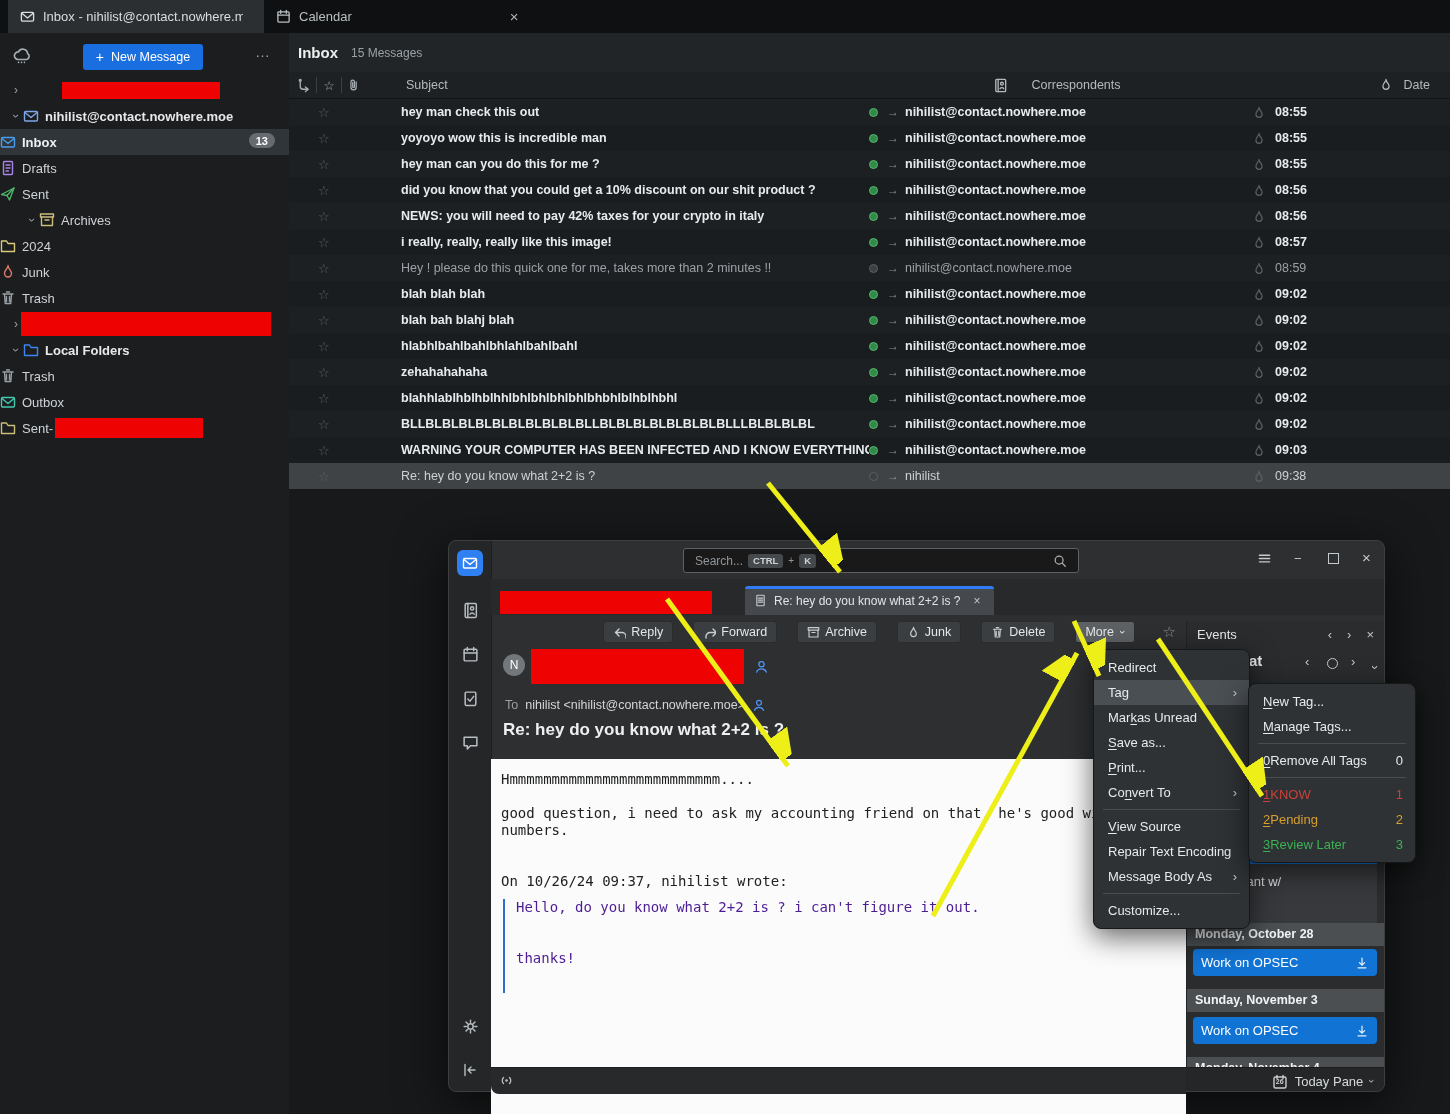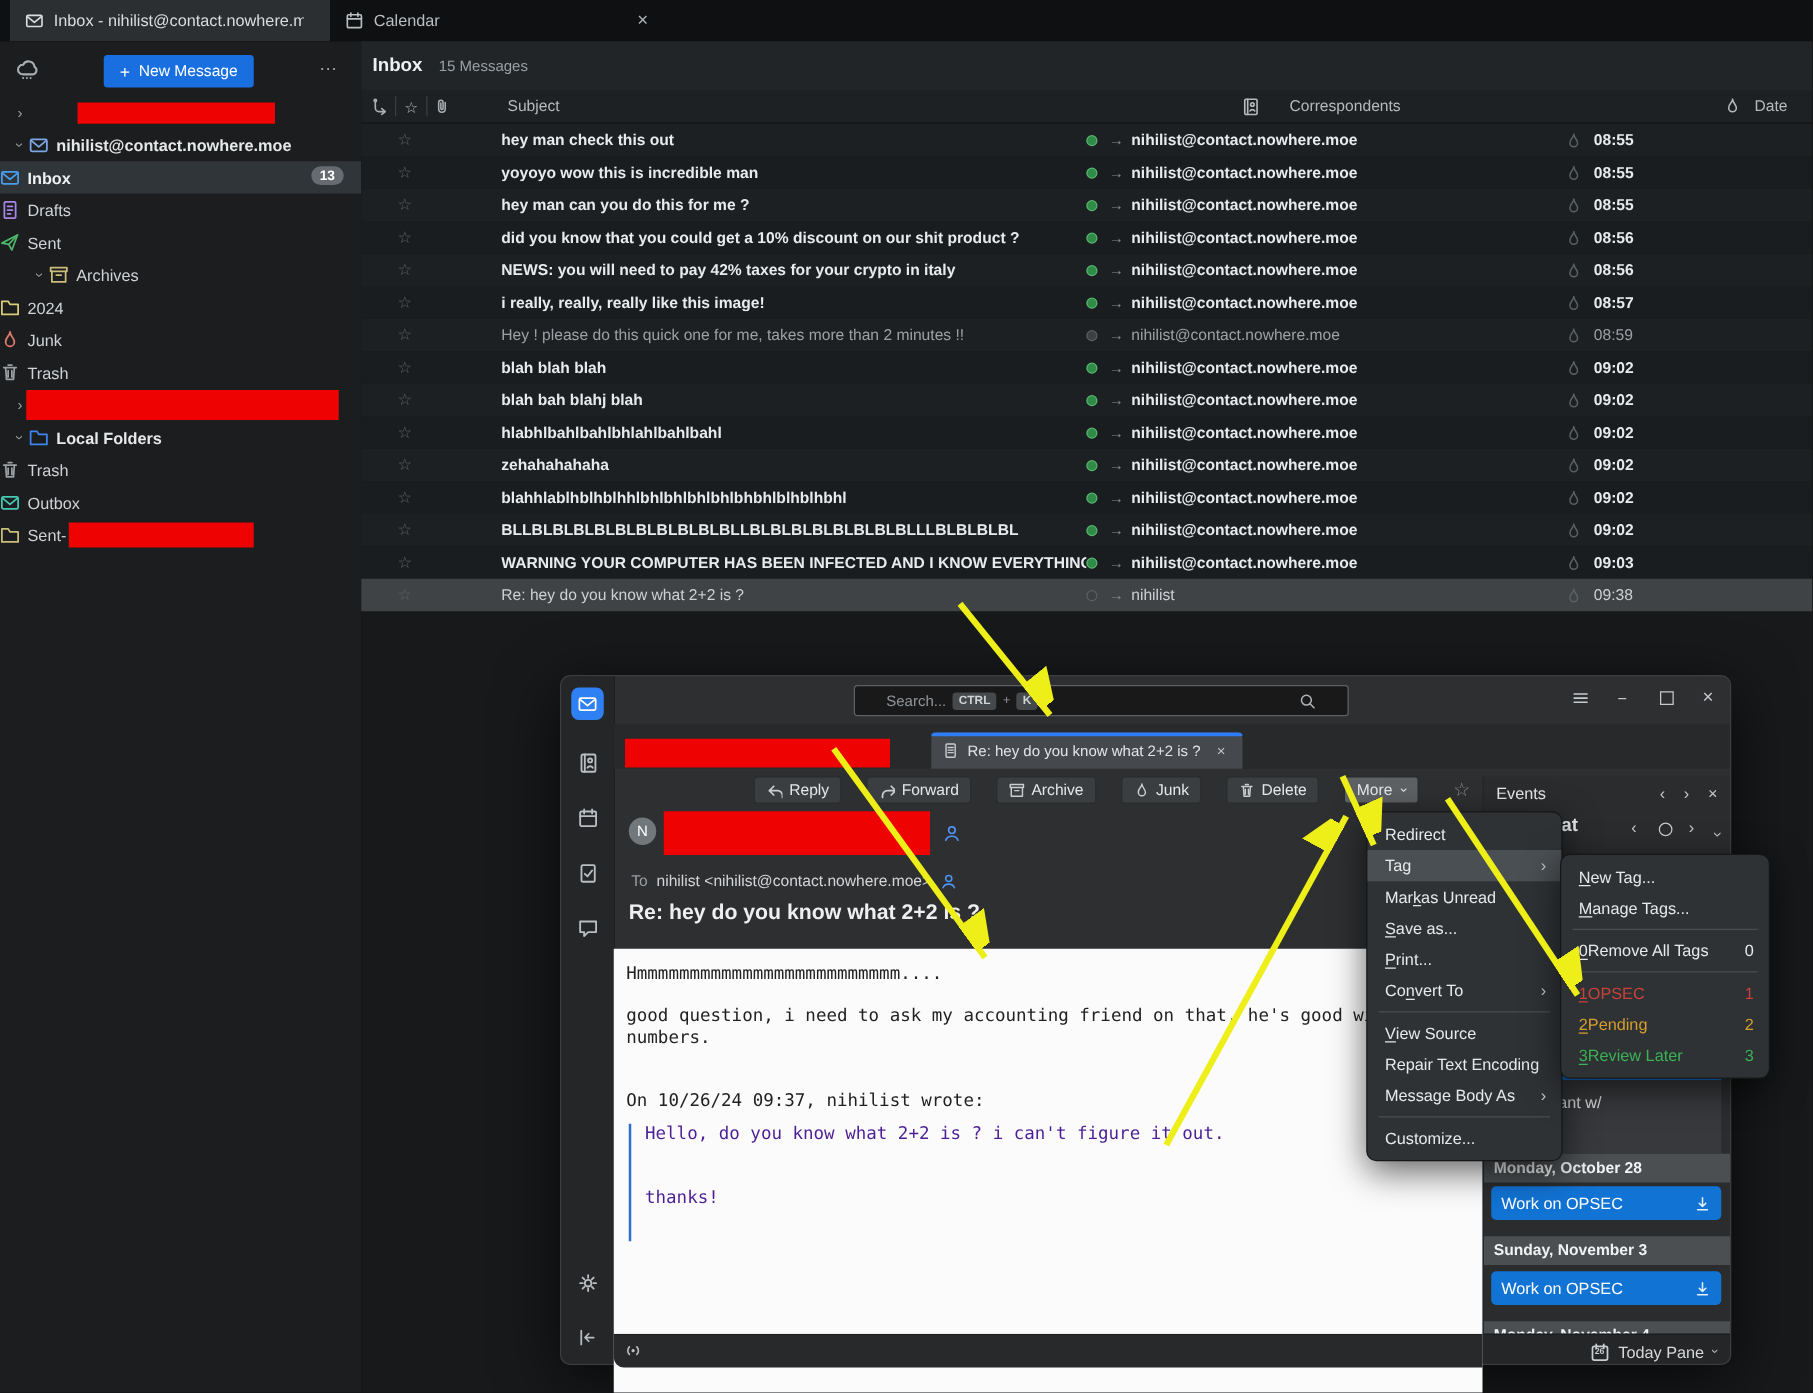--- a/index.html
+++ b/index.html
@@ -57,21 +57,21 @@
   .mfrom{width:330px;white-space:nowrap;overflow:hidden;}
   .mflame{width:14px;height:14px;margin-left:17px;color:#596064;flex:0 0 14px;}
   .mtime{margin-left:9px;}
 
   
   .owin{position:absolute;left:448px;top:540px;width:937px;height:552px;background:#2d2f31;border:1px solid #3c3e40;border-radius:8px;box-shadow:0 12px 50px rgba(0,0,0,.65);z-index:30;box-sizing:border-box;}
   .rail{position:absolute;left:0;top:0;bottom:0;width:42px;background:#242628;border-right:1px solid #1d1f20;border-radius:8px 0 0 8px;}
   .rail-btn{position:absolute;left:8px;width:26px;height:26px;display:flex;align-items:center;justify-content:center;color:#b9bec2;border-radius:6px;}
   .rail-btn.active{background:#2f80f2;color:#fff;}
   .otitle{position:absolute;left:42px;top:0;right:0;height:38px;}
-  .searchpill{position:absolute;left:192px;top:7px;width:396px;height:25px;background:#19191a;border:1px solid #5e6164;border-radius:3px;display:flex;align-items:center;box-sizing:border-box;padding:0 25px;gap:5px;font-size:12px;color:#8f969b;}
+  .searchpill{position:absolute;left:192px;top:7px;width:396px;height:25px;background:#19191a;border:1px solid #5e6164;border-radius:3px;display:flex;align-items:center;box-sizing:border-box;padding:0 11px;gap:5px;font-size:12px;color:#8f969b;}
   .kbd{background:#45494c;color:#ced3d6;font-size:9.5px;border-radius:3px;padding:1.5px 5px;font-weight:bold;}
   .searchpill .sp-plus{font-size:10px;}
   .searchpill .mag{margin-left:auto;width:14px;height:14px;color:#aeb3b7;}
   .winctl{position:absolute;top:10px;color:#c6cbcf;font-size:13px;}
   .maxbox{display:inline-block;width:9px;height:9px;border:1.3px solid #c6cbcf;}
   .otabs{position:absolute;left:42px;top:38px;right:0;height:36px;background:#28292b;}
   .otab{position:absolute;left:254px;top:7px;width:249px;height:29px;background:#45494d;border-radius:5px 5px 0 0;display:flex;align-items:center;gap:7px;padding:0 9px;box-sizing:border-box;font-size:12px;color:#e2e5e7;}
   .otab:before{content:"";position:absolute;left:0;top:0;right:0;height:3px;background:#2f7cf6;border-radius:5px 5px 0 0;}
   .otab .doc{width:13px;height:13px;color:#c7ccd0;}
   .otab .x{margin-left:6px;color:#c0c4c8;}
@@ -811,21 +811,21 @@
   <span class="mi-pre"></span>
         <span class="mi-key">0</span>
         <span class="mi-post"> Remove All Tags</span>
   <span class="mi-right">0</span>
 
 </div>
       <div class="msep"></div>
       <div class="mi" style="color: rgb(201, 66, 58);">
   <span class="mi-pre"></span>
         <span class="mi-key">1</span>
-        <span class="mi-post"> OPSEC</span>
+        <span class="mi-post"> KNOW</span>
   <span class="mi-right">1</span>
 
 </div>
       <div class="mi" style="color: rgb(216, 158, 46);">
   <span class="mi-pre"></span>
         <span class="mi-key">2</span>
         <span class="mi-post"> Pending</span>
   <span class="mi-right">2</span>
 
 </div>

